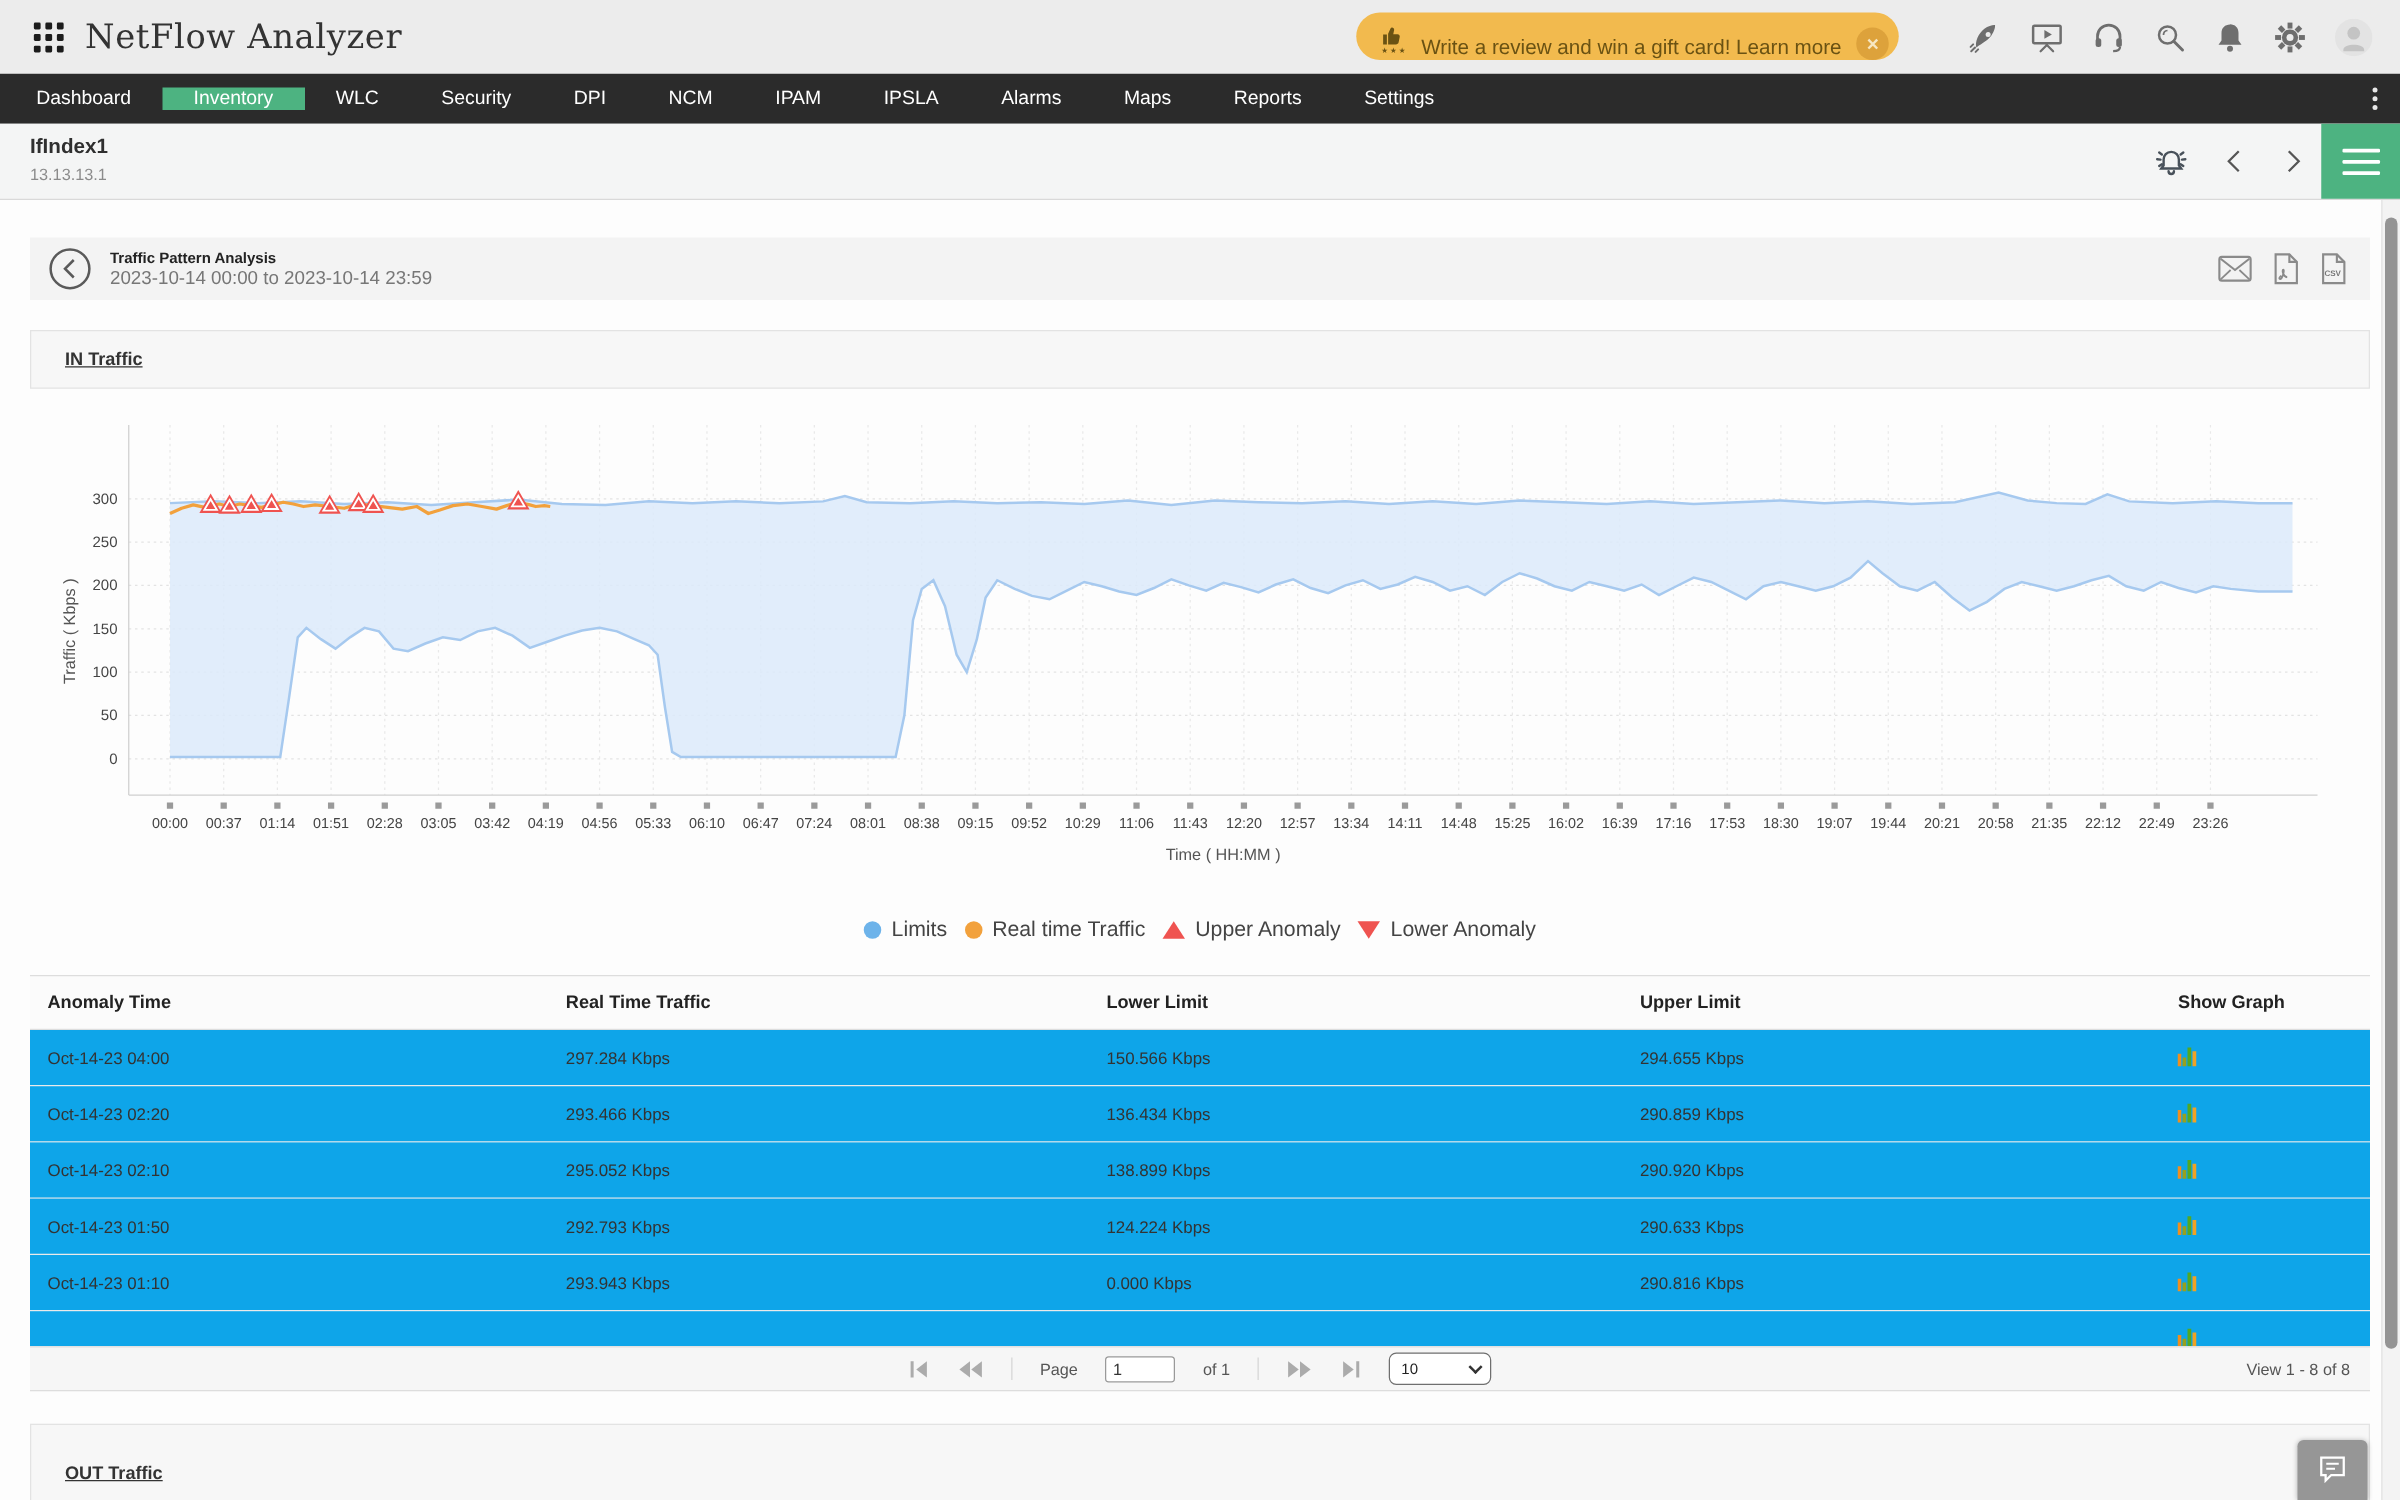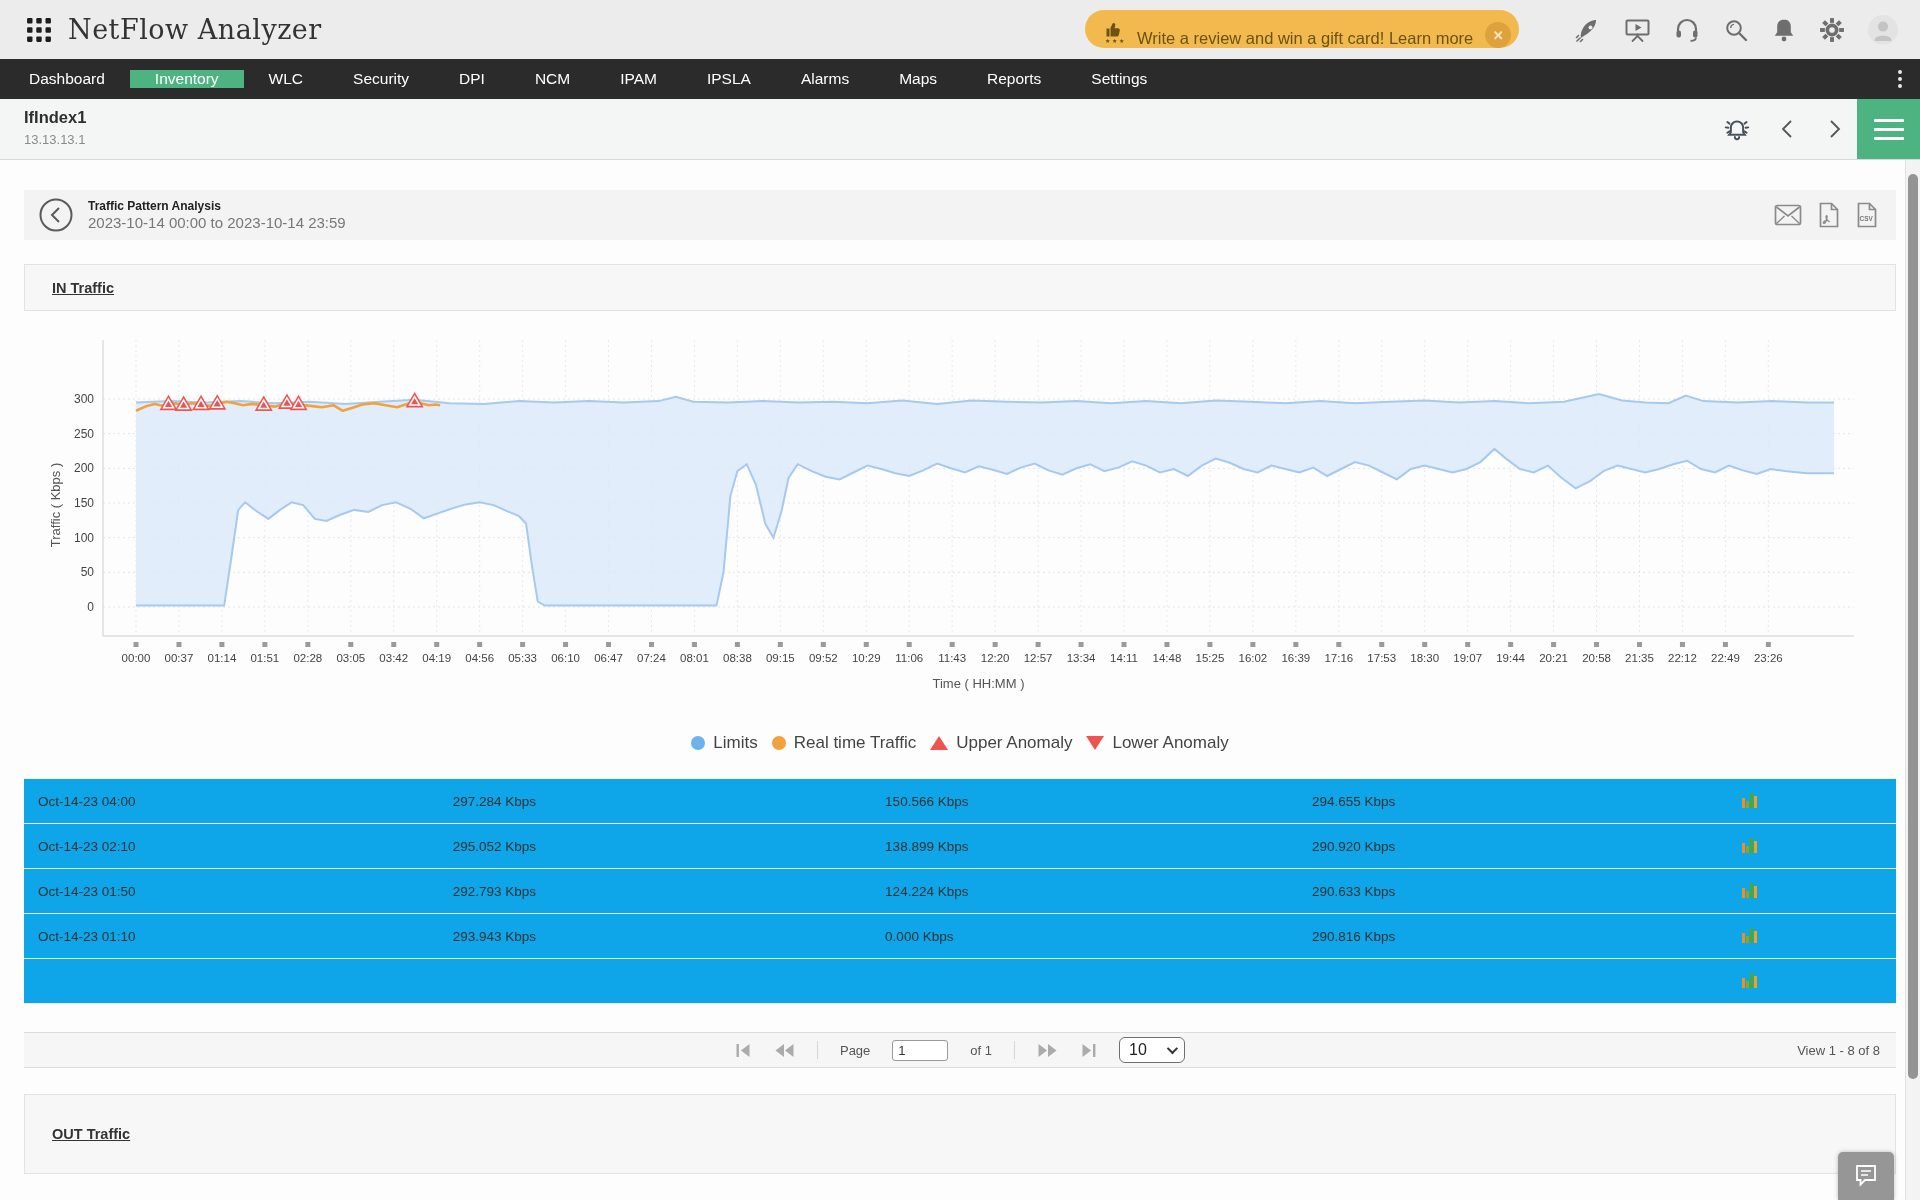--- a/index.html
+++ b/index.html
@@ -60,21 +60,21 @@
   .c1 { width:22.9%; padding-left:14px; }
   .c2 { width:23.1%; }
   .c3 { width:22.8%; }
   .c4 { width:23.0%; }
   .c5 { flex:1; }
 
   
   .pager { height:36px; background:#f6f6f6; border-top:1px solid #ddd; border-bottom:1px solid #ddd; position:relative; display:flex; align-items:center; justify-content:center; gap:22px; font-size:13px; color:#555; }
   .pager .vsep { width:1px; height:18px; background:#d5d5d5; }
   .page-input { width:56px; height:21px; border:1px solid #9a9a9a; border-radius:3px; font-size:13px; padding:0 5px; color:#333; background:#fff; }
-  .page-size { width:66px; height:26px; border:1.5px solid #6f6f6f; border-radius:6px; background:#fff; display:flex; align-items:center; justify-content:space-between; padding:0 9px; cursor:pointer; color:#222; font-size:16px; }
+  .page-size { width:82px; height:26px; border:1.5px solid #6f6f6f; border-radius:6px; background:#fff; display:flex; align-items:center; justify-content:space-between; padding:0 9px; cursor:pointer; color:#222; font-size:12px; }
   .chev-down { width:8px; height:8px; border-right:2px solid #333; border-bottom:2px solid #333; transform:rotate(45deg) translateY(-2px); }
   .view-label { position:absolute; right:16px; font-size:13px; color:#555; }
 
   .out-bar { margin-top:26px; height:80px; }
 
   
   .chat-float { position:absolute; right:26px; bottom:0; width:56px; height:48px; background:#969696; border-radius:5px 5px 0 0; display:flex; align-items:center; justify-content:center; cursor:pointer; box-shadow:0 0 4px rgba(0,0,0,.25); }
   .scrollbar { position:absolute; right:0; top:160px; width:15px; height:1040px; background:#f3f3f3; border-left:1px solid #e2e2e2; }
   .scroll-thumb { position:absolute; left:2px; right:2px; top:14px; height:905px; background:#949494; border-radius:5px; }
 </style>
@@ -453,26 +453,45 @@
         <span class="tri-up" style="border-bottom-color: rgb(239, 83, 80);"></span>
         <span>Upper Anomaly</span>
       </span>
       <span class="legend-item">
         <span class="tri-down" style="border-top-color: rgb(239, 83, 80);"></span>
         <span>Lower Anomaly</span>
       </span>
     </div>
 
   <div class="anomaly-table">
+    <div class="t-header">
+      <span class="c1">Anomaly Time</span>
+      <span class="c2">Real Time Traffic</span>
+      <span class="c3">Lower Limit</span>
+      <span class="c4">Upper Limit</span>
+      <span class="c5">Show Graph</span>
+    </div>
     <div class="t-body" id="table-body">
         <div class="t-row">
           <span class="c1">Oct-14-23 04:00</span>
           <span class="c2">297.284 Kbps</span>
           <span class="c3">150.566 Kbps</span>
           <span class="c4">294.655 Kbps</span>
+          <span class="c5" style="cursor:pointer;"><svg width="16" height="18" viewBox="0 0 16 18">
+              <rect x="0" y="7" width="3" height="10" fill="#ee8f20"></rect>
+              <rect x="4" y="10" width="3" height="7" fill="#97a01f"></rect>
+              <rect x="8" y="2" width="3" height="15" fill="#54a821"></rect>
+              <rect x="12" y="5" width="3" height="12" fill="#f0a224"></rect>
+            </svg></span>
+        </div>
+        <div class="t-row">
+          <span class="c1">Oct-14-23 02:20</span>
+          <span class="c2">293.466 Kbps</span>
+          <span class="c3">136.434 Kbps</span>
+          <span class="c4">290.859 Kbps</span>
           <span class="c5" style="cursor:pointer;"><svg width="16" height="18" viewBox="0 0 16 18">
               <rect x="0" y="7" width="3" height="10" fill="#ee8f20"></rect>
               <rect x="4" y="10" width="3" height="7" fill="#97a01f"></rect>
               <rect x="8" y="2" width="3" height="15" fill="#54a821"></rect>
               <rect x="12" y="5" width="3" height="12" fill="#f0a224"></rect>
             </svg></span>
         </div>
         <div class="t-row">
           <span class="c1">Oct-14-23 02:10</span>
           <span class="c2">295.052 Kbps</span>

